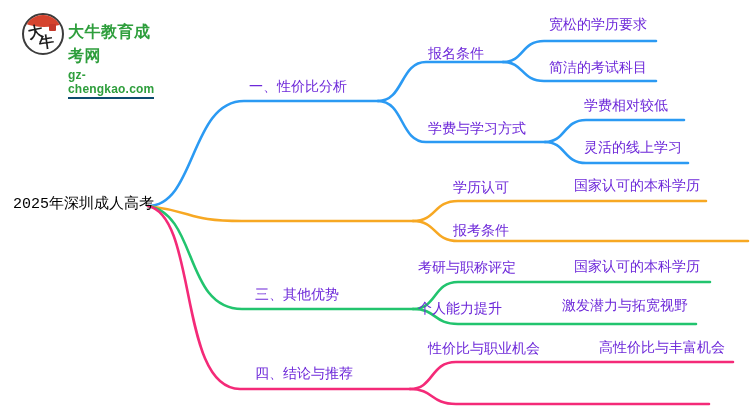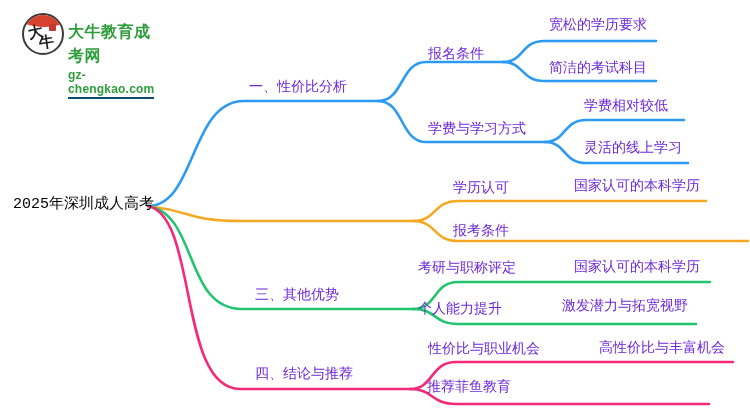--- a/index.html
+++ b/index.html
@@ -95,15 +95,14 @@
 
   <div class="node" style="left:255px;top:285px">三、其他优势</div>
   <div class="node" style="left:418px;top:258px">考研与职称评定</div>
   <div class="node" style="left:574px;top:257px">国家认可的本科学历</div>
   <div class="node" style="left:418px;top:299px">个人能力提升</div>
   <div class="node" style="left:562px;top:296px">激发潜力与拓宽视野</div>
 
   <div class="node" style="left:255px;top:364px">四、结论与推荐</div>
   <div class="node" style="left:428px;top:339px">性价比与职业机会</div>
   <div class="node" style="left:599px;top:338px">高性价比与丰富机会</div>
-  <div class="node" style="left:427px;top:377px">推荐菲鱼教育</div>
 
 </div>
 
 </body></html>

